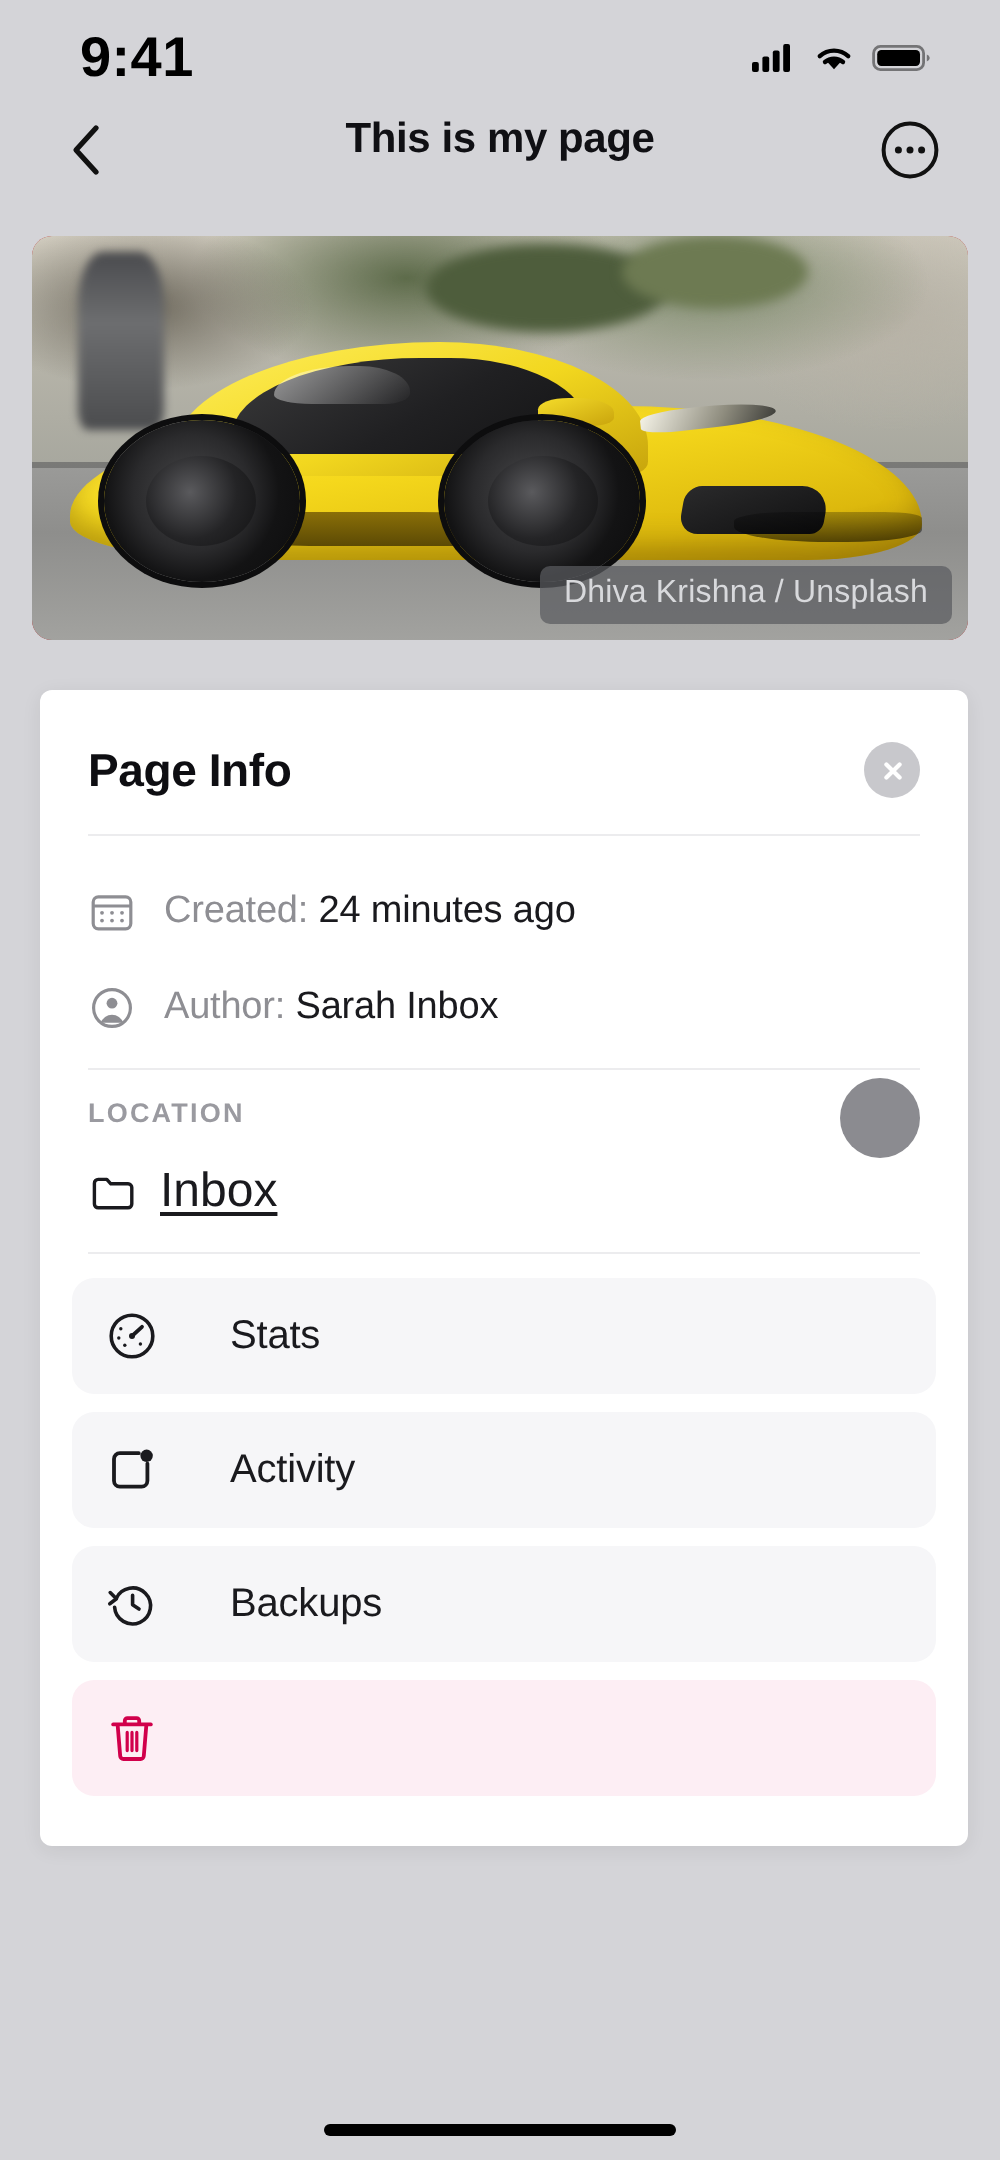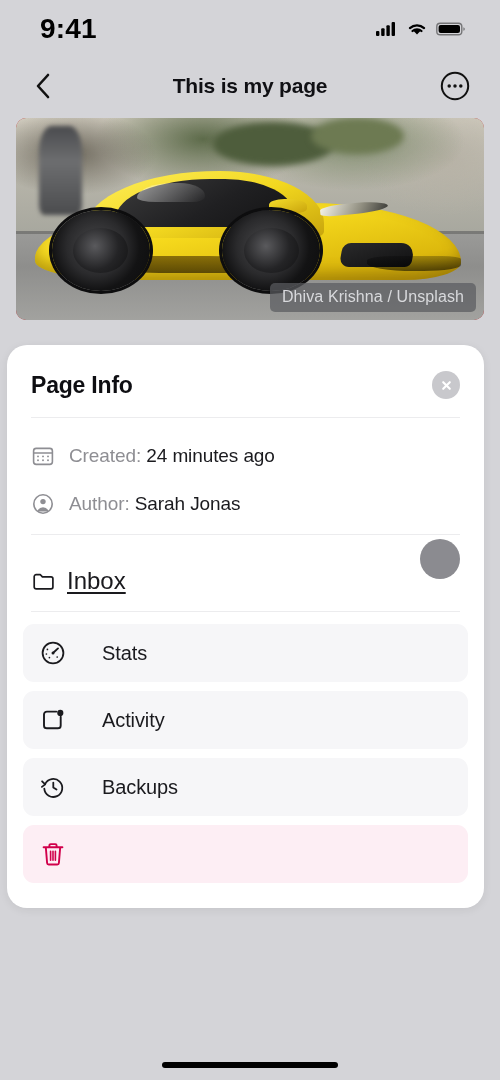--- a/index.html
+++ b/index.html
@@ -34,21 +34,20 @@
   .status-icons {
     display: flex;
     align-items: center;
     gap: 8px;
   }
 
   
   .nav-bar {
     height: 56px;
     display: flex;
-    align-items: center;
     justify-content: space-between;
     padding: 0 28px 0 26px;
     position: relative;
   }
   .nav-back {
     width: 34px;
     height: 34px;
     display: flex;
     align-items: center;
     justify-content: center;
@@ -258,25 +257,25 @@
     font-size: 16px;
     letter-spacing: 0.1px;
     padding: 5px 12px 6px 12px;
     border-radius: 5px;
     white-space: nowrap;
   }
 
   
   .card {
     position: absolute;
-    left: 7px;
+    left: 20px;
     right: 16px;
     top: 345px;
     background: #ffffff;
-    border-radius: 20px;
+    border-radius: 6px;
     padding: 0 0 16px 0;
     box-shadow: 0 2px 10px rgba(0,0,0,0.07);
   }
 
   .card-header {
     display: flex;
     align-items: center;
     justify-content: space-between;
     padding: 26px 24px 18px 24px;
   }
@@ -510,29 +509,30 @@
     <div class="meta-row">
       <span class="meta-icon">
         <svg width="22" height="22" viewBox="0 0 22 22">
           <circle cx="11" cy="11" r="9.2" fill="none" stroke="#8e8e93" stroke-width="1.6"></circle>
           <circle cx="11" cy="8.6" r="2.7" fill="#8e8e93"></circle>
           <path d="M5.4 18.4 a5.9 5.9 0 0 1 11.2 0 z" fill="#8e8e93"></path>
         </svg>
       </span>
       <span class="meta-text">
         <span class="meta-label">Author:</span>
-        <span>Sarah Jonas</span>
+        <span>Sarah Inbox</span>
       </span>
     </div>
 
   </div>
 
   <div class="divider"></div>
 
   <div class="location-block">
+    <div class="location-label">LOCATION</div>
     <div class="avatar"></div>
     <div class="location-row">
       <span class="meta-icon">
         <svg width="23" height="23" viewBox="0 0 23 23">
           <path d="M2.2 6.6 a1.9 1.9 0 0 1 1.9-1.9 h4.3 l2 2.2 h8.6 a1.9 1.9 0 0 1 1.9 1.9 v8.2 a1.9 1.9 0 0 1 -1.9 1.9 h-14.9 a1.9 1.9 0 0 1 -1.9-1.9 z" fill="none" stroke="#1a1a1e" stroke-width="1.7" stroke-linejoin="round"></path>
         </svg>
       </span>
       <span class="location-name">Inbox</span>
     </div>
   </div>

